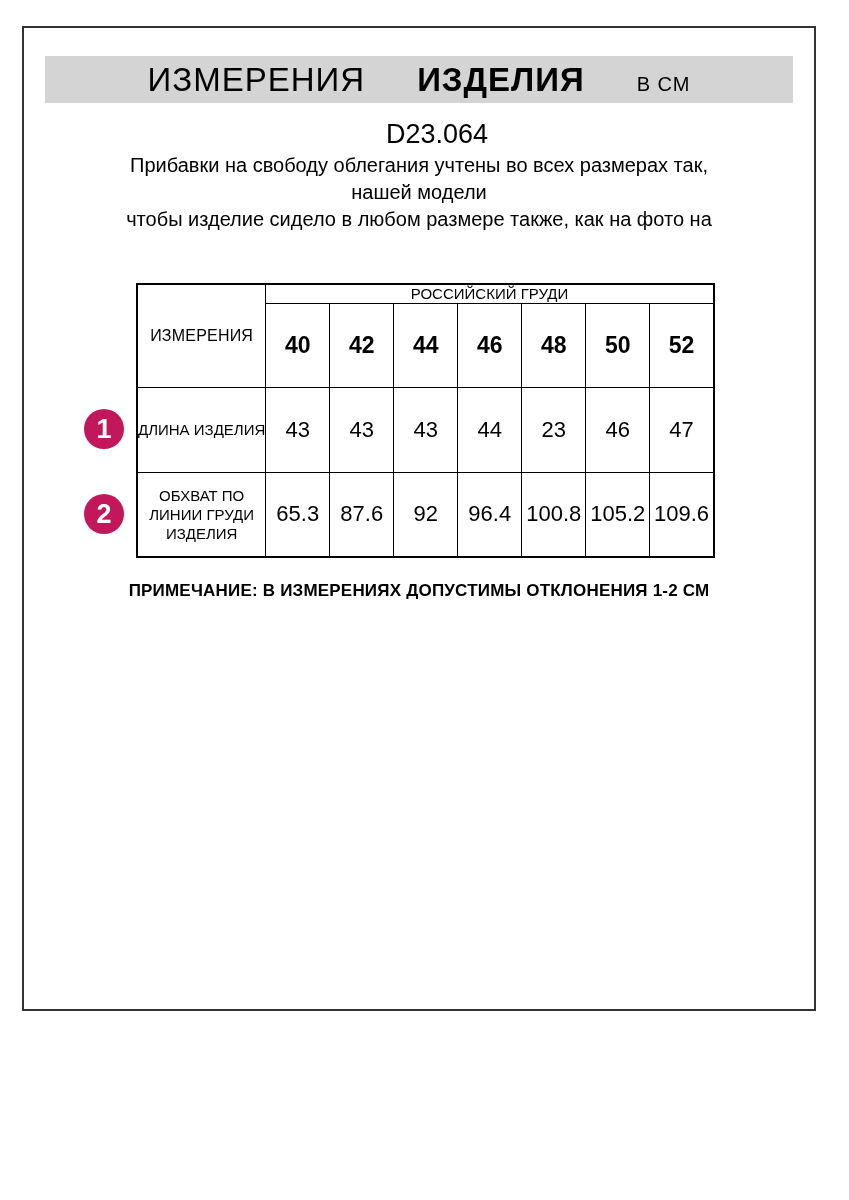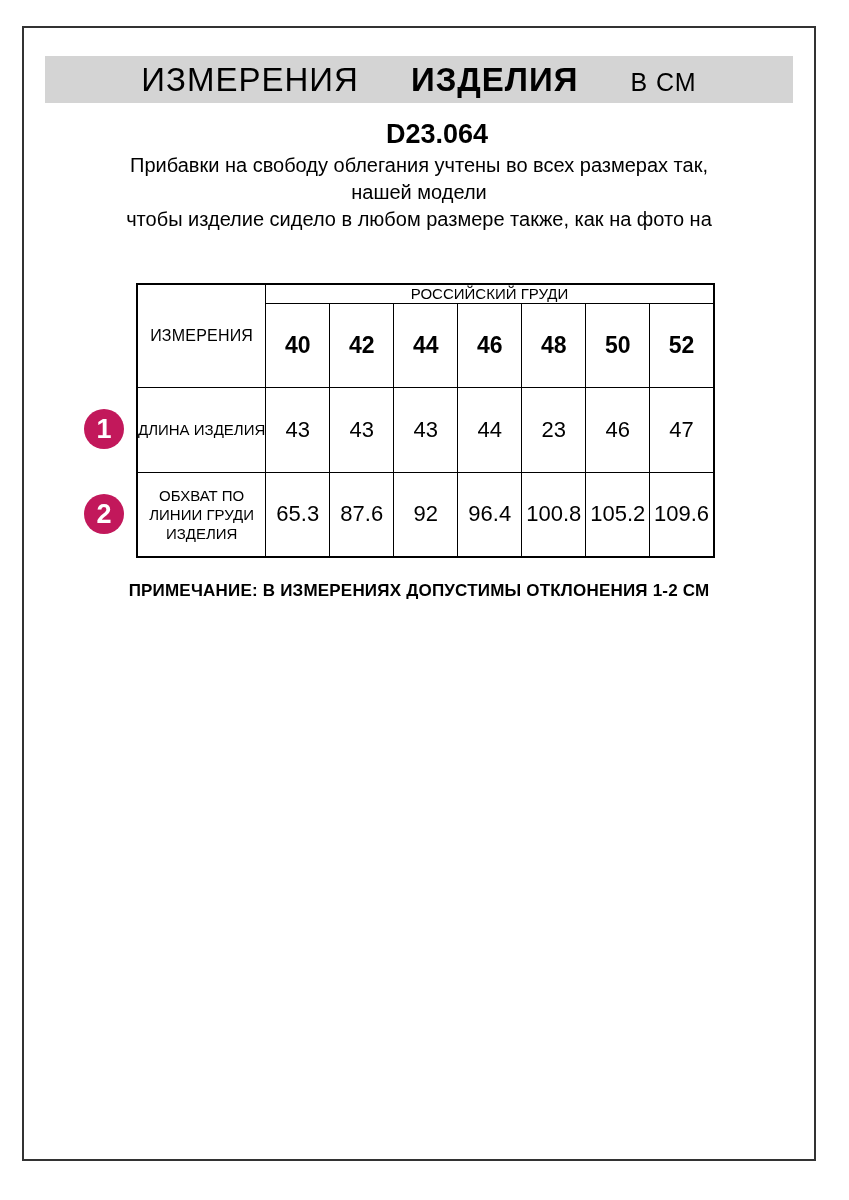--- a/index.html
+++ b/index.html
@@ -15,48 +15,48 @@
     background:#ffffff;
     position:relative;
     overflow:hidden;
     font-family:"Liberation Sans", sans-serif;
     color:#000;
     -webkit-font-smoothing:antialiased;
   }
   .page-frame{
     position:absolute;
     left:22px;top:26px;
-    width:794px;height:1135px;
+    width:794px;height:985px;
     border:2px solid var(--frame);
     background:#fff;
   }
   
   .title-bar{
     margin:28px 21px 0 21px;
     height:47px;
     background:var(--bar-bg);
     display:flex;
     justify-content:center;
     align-items:center;
   }
   .title-inner{
     display:flex;
     align-items:baseline;
     gap:52px;
   }
   .title-word-1{font-size:33px;font-weight:400;letter-spacing:1px;}
   .title-word-2{font-size:33px;font-weight:700;letter-spacing:1px;}
-  .title-word-3{font-size:25px;font-weight:400;letter-spacing:1px;}
+  .title-word-3{font-size:20px;font-weight:400;letter-spacing:1px;}
   
   .product-code{
     margin-top:16px;
     text-align:center;
     font-size:27px;
     line-height:30px;
-    font-weight:700;
+    font-weight:400;
     padding-left:36px;
   }
   .description{
     margin-top:3px;
     text-align:center;
     font-size:20px;
     line-height:27px;
   }
   .description span{display:block;}
   

